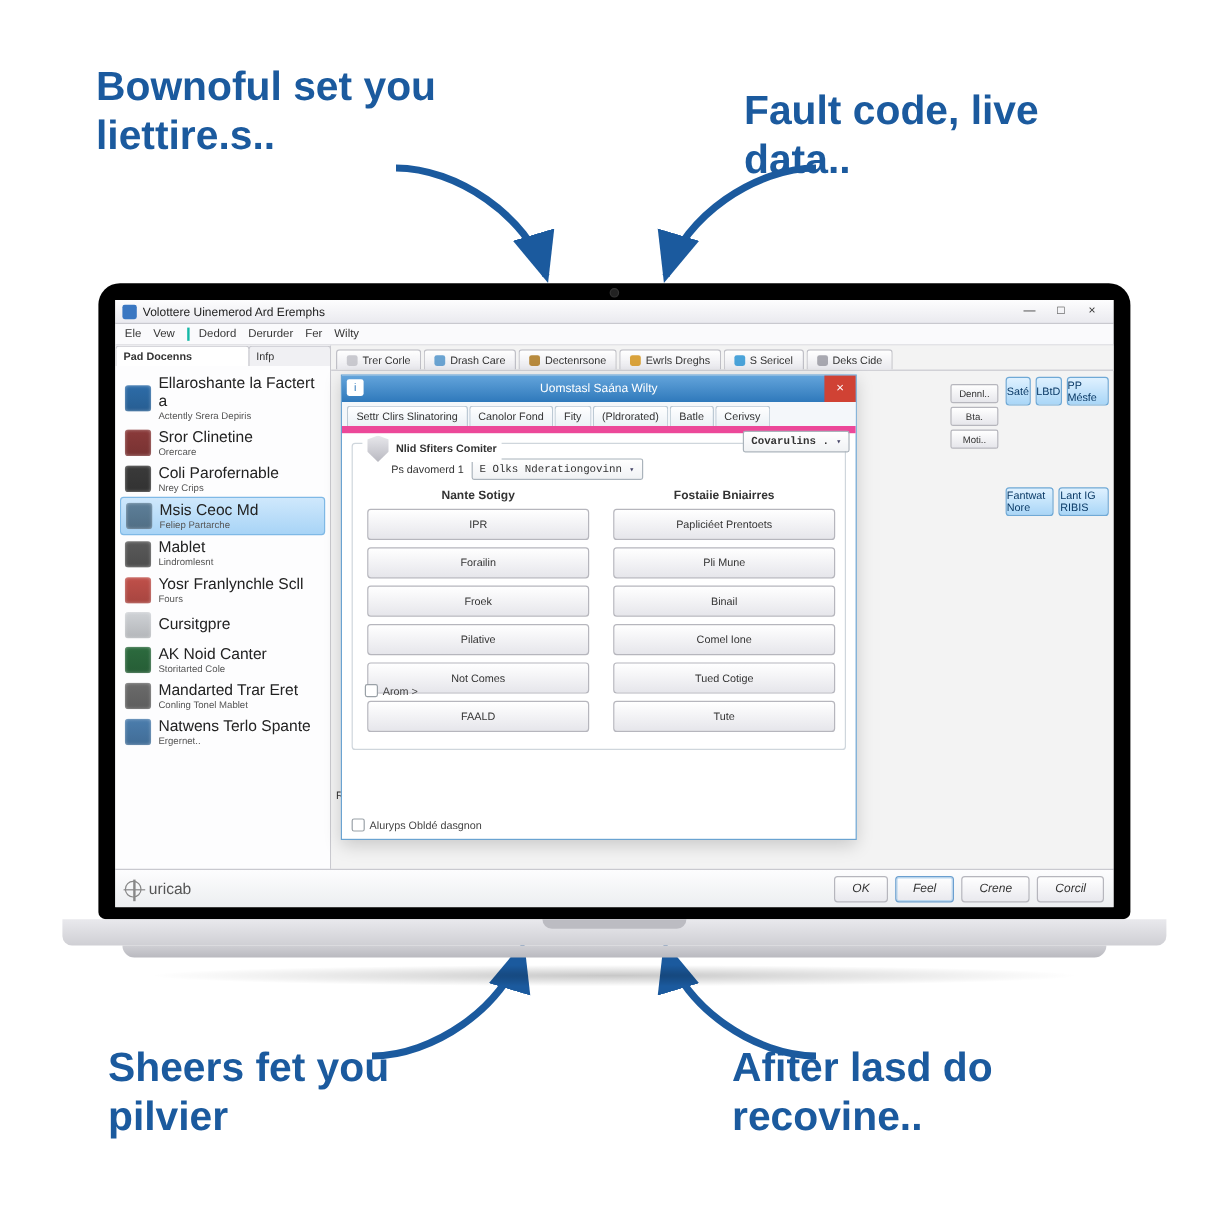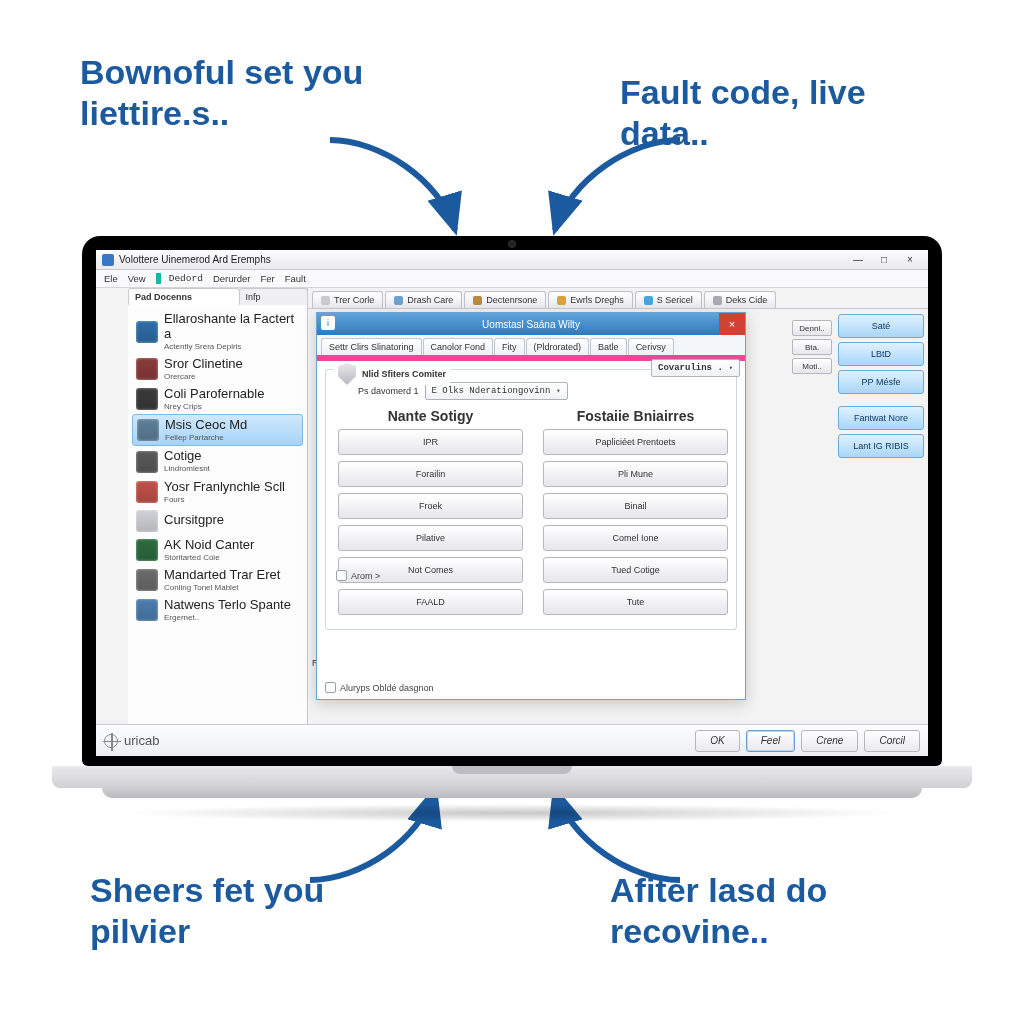--- a/index.html
+++ b/index.html
@@ -82,42 +82,42 @@
   }
 
   
   .titlebar {
     height: 20px;
     background: linear-gradient(#fdfdfe,#eaeaef);
     border-bottom: 1px solid #c9c9cf;
     display:flex; align-items:center; padding:0 6px;
     justify-content: space-between;
   }
-  .titlebar-left { display:flex; align-items:center; gap:5px; }
+  .titlebar-left { display:flex; align-items:flex-end; gap:5px; }
   .titlebar-icon { width:12px; height:12px; background:#3a77c2; border-radius:2px; }
   .titlebar-title { font-size:10px; color:#222; }
   .win-controls { display:flex; gap:2px;}
   .win-btn { width:24px; height:14px; display:flex; align-items:center; justify-content:center; font-size:10px; color:#333;}
   .win-btn.close { color:#333; }
   .menubar {
     height: 18px; background:#fafafc; border-bottom:1px solid #d4d4d9;
     display:flex; align-items:center; gap:10px; padding:0 8px;
     font-size:9.5px; color:#333;
   }
   .menubar .mi { cursor:default; }
-  .menubar .mi.hl { border-left:5px solid #14b8a6; padding-left:8px;font-family:Liberation Mono, monospace;}
+  .menubar .mi.hl { border-left:2px solid #14b8a6; padding-left:8px;}
 
   .work-area {
     position: absolute;
     top: 38px; left:0; right:0; bottom: 32px;
     display:flex;
   }
 
   
-  .sidebar { width: 180px; background:#fdfdfe; border-right:1px solid #c9c9cf; display:flex; flex-direction:column;margin-left:32px;}
+  .sidebar { width: 180px; background:#fdfdfe; border-right:1px solid #c9c9cf; display:flex; flex-direction:column;}
   .sb-tabs { display:flex; }
   .sb-tab {
     flex:1 1 auto; padding:3px 6px; font-size:9px;
     background:#f0f0f3; border:1px solid #c9c9cf; border-bottom:0;
     border-radius:3px 3px 0 0; margin-right:-1px;
   }
   .sb-tab.active { background:#fff; font-weight:600;}
   .sb-list { flex:1; padding:4px 4px; overflow:hidden;}
   .sb-item {
     display:flex; gap:6px; align-items:center; padding:3px 4px;
@@ -136,21 +136,21 @@
     display:flex; align-items:center; gap:4px;
     padding:3px 8px; font-size:9px;
     background: linear-gradient(#ffffff,#e9e9ee);
     border:1px solid #c0c0c7; border-bottom:0;
     border-radius:3px 3px 0 0;
   }
   .mtab .dot { width:9px; height:9px; border-radius:2px; }
 
   .right-buttons {
     position:absolute; right:4px; top:26px; width:86px;
-    display:flex; flex-direction:column; gap:4px;
+    display:flex; flex-direction:row; gap:4px;
   }
   .right-buttons.mid { top:26px; }
   .right-buttons.low { top:118px; }
   .rbtn {
     height:24px; display:flex; align-items:center; justify-content:center;
     font-size:9px; color:#0b3a66;
     background: linear-gradient(#dff1ff,#a9d6f7);
     border:1px solid #6fa9d6; border-radius:3px;
   }
 
@@ -209,21 +209,21 @@
   .dlg-top-row { display:flex; gap:6px; align-items:center; margin:4px 0 8px 24px; font-size:9px;}
   .combo {
     height:18px; border:1px solid #aab3bb; border-radius:2px;
     background:linear-gradient(#fff,#f0f2f4);
     display:flex; align-items:center; padding:0 6px; gap:6px; font-size:9px;font-family:Liberation Mono, monospace;
   }
   .combo .chev { font-size:7px; color:#446; }
 
   .cols { display:flex; gap:20px; margin-top:6px; margin-left:4px;}
   .col { flex:1; }
-  .col-h { font-size:14px; font-weight:600; margin-bottom:5px; text-align:center; }
+  .col-h { font-size:10px; font-weight:600; margin-bottom:5px; text-align:center; }
   .opt-btn {
     height:26px; margin-bottom:6px;
     background:linear-gradient(#ffffff,#e6e6eb);
     border:1px solid #b6b6bd; border-radius:3px;
     display:flex; align-items:center; justify-content:center;
     font-size:9px; color:#333;
   }
   .dlg-check {
     position:absolute; left:10px; top:200px;
     display:flex; align-items:center; gap:4px; font-size:9px;
@@ -326,21 +326,21 @@
           <div class="win-btn close">×</div>
         </div>
       </div>
 
       <div class="menubar">
         <span class="mi">Ele</span>
         <span class="mi">Vew</span>
         <span class="mi hl">Dedord</span>
         <span class="mi">Derurder</span>
         <span class="mi">Fer</span>
-        <span class="mi">Fault</span>
+        <span class="mi">Wilty</span>
       </div>
 
       <div class="work-area">
 
         <div class="sidebar">
           <div class="sb-tabs">
             <div class="sb-tab active">Pad Docenns</div>
             <div class="sb-tab">Infp</div>
           </div>
           <div class="sb-list" id="sb-list">
@@ -368,21 +368,21 @@
               <div class="sb-item selected">
                 <div class="sb-ico" style="background:linear-gradient(#5d7f99,#00000022),#5d7f99"></div>
   <div class="sb-text">
                   <span class="t1">Msis Ceoc Md</span>
                   <span class="t2">Feliep Partarche</span>
                 </div>
               </div>
               <div class="sb-item">
                 <div class="sb-ico" style="background:linear-gradient(#595959,#00000022),#595959"></div>
   <div class="sb-text">
-                  <span class="t1">Cotige</span>
+                  <span class="t1">Mablet</span>
                   <span class="t2">Lindromlesnt</span>
                 </div>
               </div>
               <div class="sb-item">
                 <div class="sb-ico" style="background:linear-gradient(#c0504a,#00000022),#c0504a"></div>
   <div class="sb-text">
                   <span class="t1">Yosr Franlynchle Scll</span>
                   <span class="t2">Fours</span>
                 </div>
               </div>

